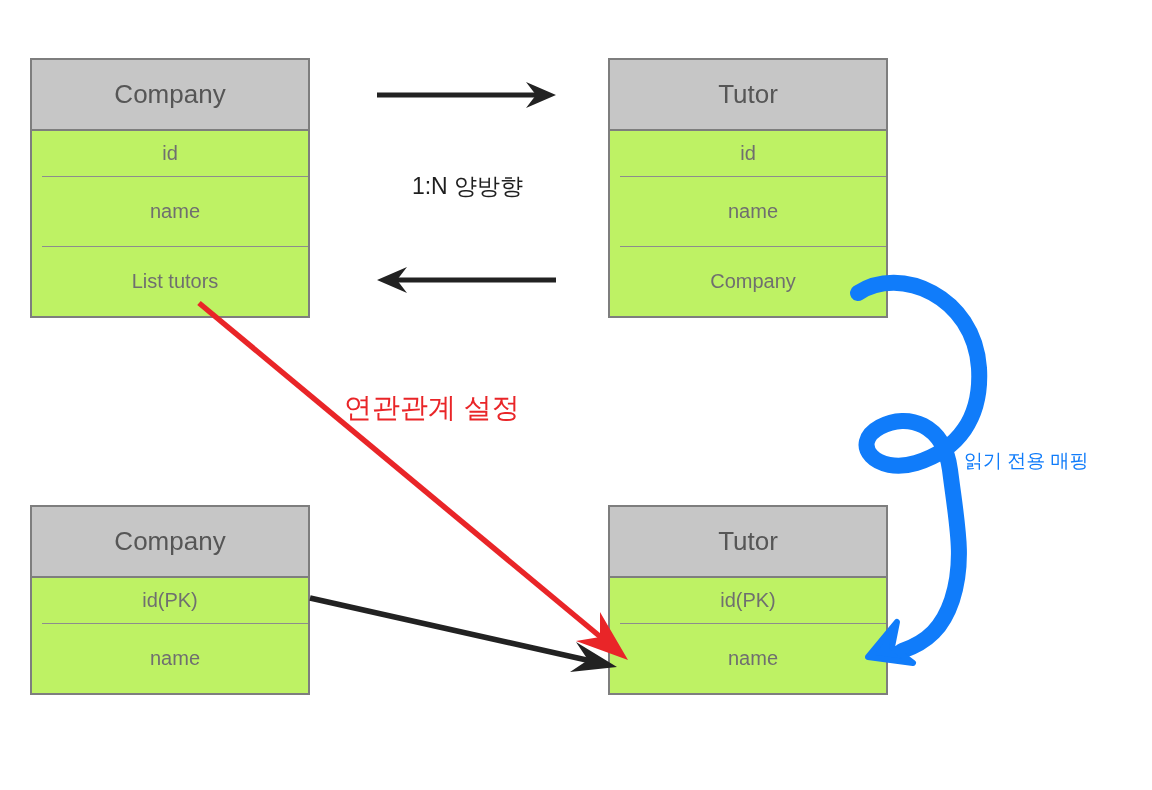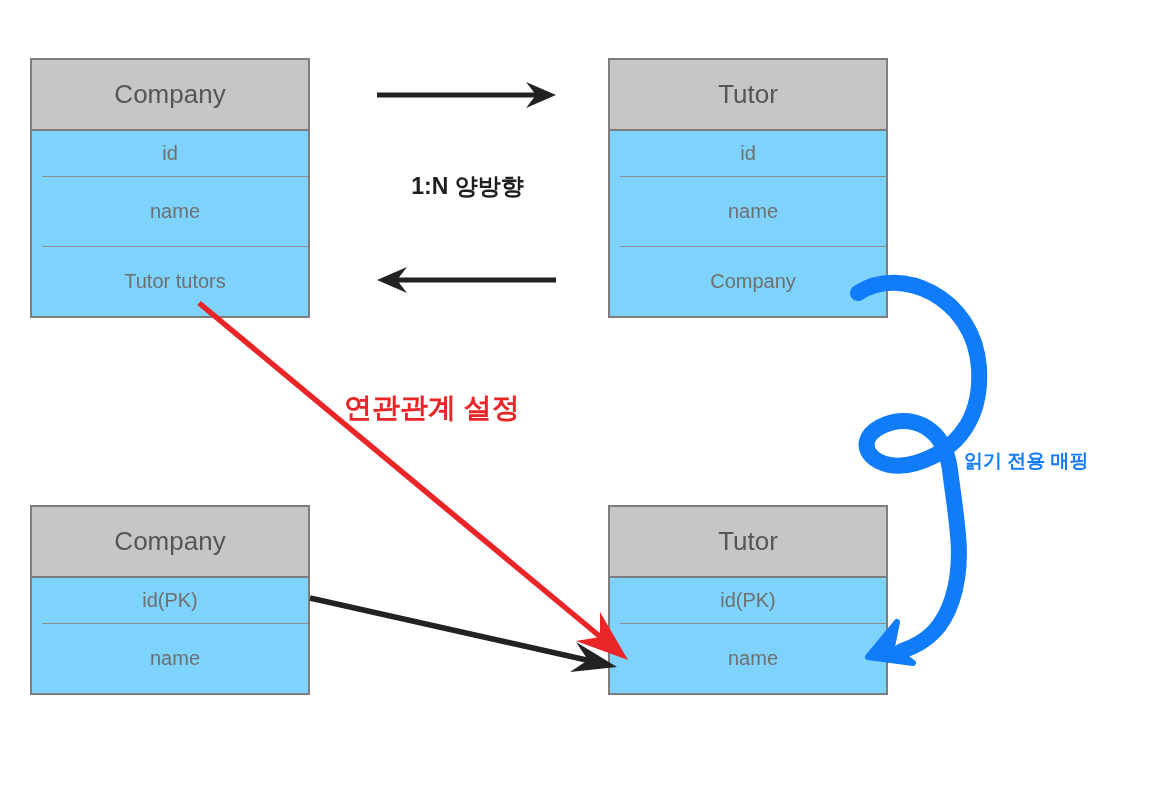--- a/index.html
+++ b/index.html
@@ -15,21 +15,21 @@
     background: #ffffff;
     overflow: hidden;
   }
 
   
   .etable {
     position: absolute;
     width: 280px;
     border: 2px solid var(--border, #7e7e7e);
     box-sizing: border-box;
-    background: #7dd3fc;
+    background: #bef264;
     z-index: 1;
   }
   .etable .thead {
     height: 71px;
     background: var(--header_bg, #c6c6c6);
     color: #565656;
     font-size: 26px;
     display: flex;
     align-items: center;
     justify-content: center;
@@ -55,21 +55,20 @@
   #table-top-right    { left: 608px; top: 58px;  }
   #table-bottom-left  { left: 30px;  top: 505px; }
   #table-bottom-right { left: 608px; top: 505px; }
 
   
   .float-label {
     position: absolute;
     z-index: 6;
     white-space: nowrap;
     line-height: 1.1;
-    font-weight: bold;
   }
   #label-relation {
     left: 390px; top: 174px; width: 155px;
     text-align: center;
     font-size: 23px;
     color: #1f1f1f;
   }
   #label-red {
     left: 337px; top: 393px;
     font-size: 28px;
@@ -98,21 +97,21 @@
 </style>
 </head>
 <body>
 
 <div id="canvas">
 
   <div class="etable" id="table-top-left">
     <div class="thead">Company</div>
     <div class="trow row-short">id</div>
     <div class="trow row-tall">name</div>
-    <div class="trow row-tall">Tutor tutors</div>
+    <div class="trow row-tall">List tutors</div>
   </div>
 
   <div class="etable" id="table-top-right">
     <div class="thead">Tutor</div>
     <div class="trow row-short">id</div>
     <div class="trow row-tall">name</div>
     <div class="trow row-tall">Company</div>
   </div>
 
   <div class="etable" id="table-bottom-left">

